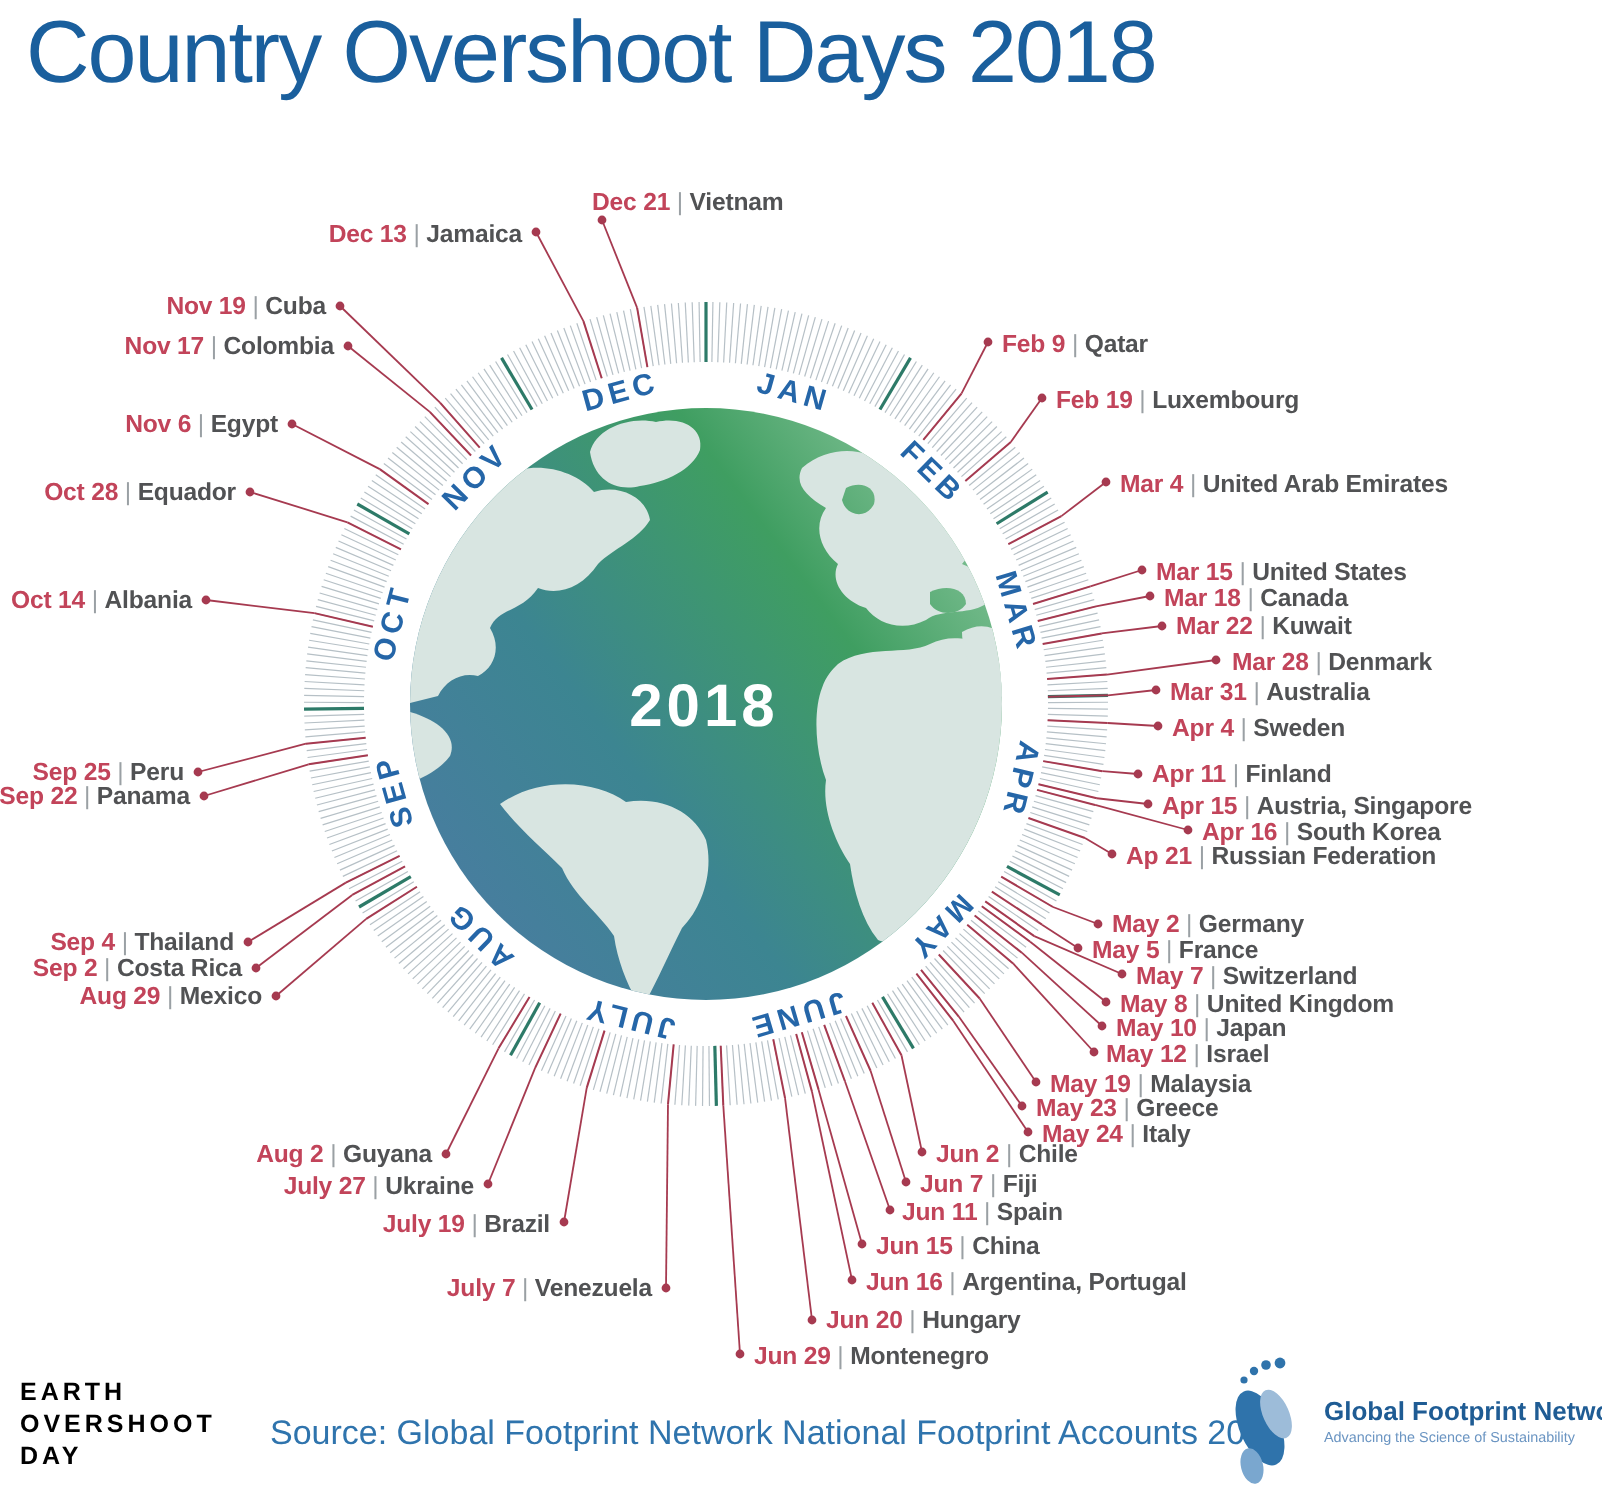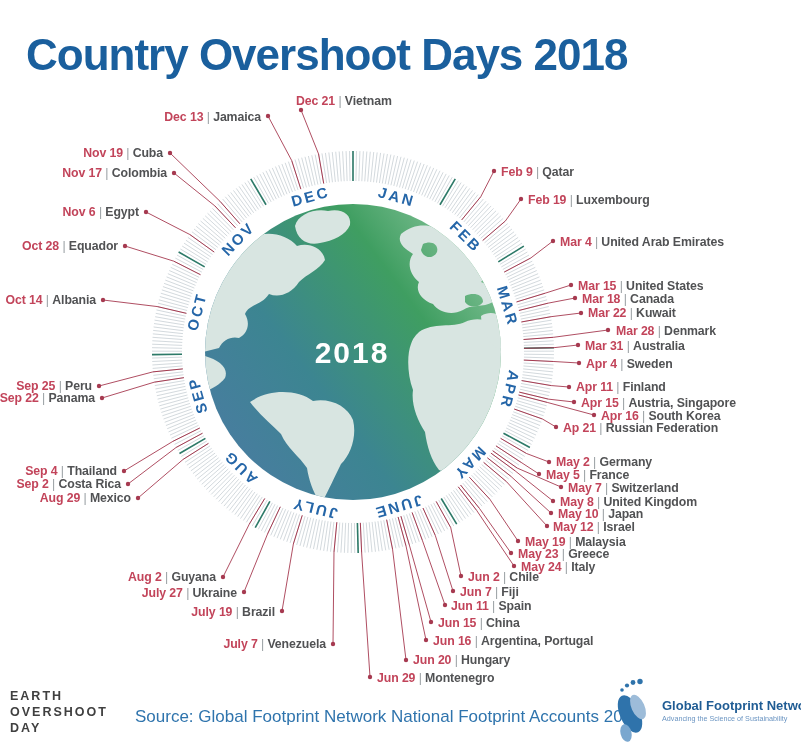--- a/index.html
+++ b/index.html
@@ -1,28 +1,28 @@
 <!DOCTYPE html>
 <html><head>
 <meta charset="utf-8">
 <style>
   html,body{margin:0;padding:0;background:#fff;font-family:"Liberation Sans",sans-serif;}
   .page{position:relative;width:801px;height:746px;background:#fff;overflow:hidden;}
-  .title{position:absolute;left:26px;top:2px;font-size:44px;font-weight:700;color:#1a5f9d;letter-spacing:-1px;white-space:pre;margin-top:28px;}
+  .title{position:absolute;left:13px;top:2px;font-size:44px;font-weight:400;color:#1a5f9d;letter-spacing:-1px;white-space:pre;}
   .subtitle{position:absolute;left:37px;top:57px;font-size:17px;font-weight:700;color:#2273ae;letter-spacing:-0.2px;white-space:pre;}
   #viz{position:absolute;left:0;top:0;}
   .month{fill:#2566a8;font-size:15px;font-weight:700;letter-spacing:2.5px;}
   .clabel{font-size:12.3px;font-weight:700;letter-spacing:-0.1px;}
   .clabel .dt{fill:#c2445a;}
   .clabel .sp{fill:#9aa0a4;font-weight:400;}
   .clabel .nm{fill:#515254;}
   .year{fill:#ffffff;font-size:30px;font-weight:800;letter-spacing:2px;}
   .brand{position:absolute;left:10px;top:688px;font-size:12.5px;font-weight:700;letter-spacing:2px;line-height:16px;}
-  .brand .b1,.brand .b3{color:#404040;display:block;}
-  .brand .b2{color:#404040;display:block;}
+  .brand .b1,.brand .b3{color:#000000;display:block;}
+  .brand .b2{color:#000000;display:block;}
   .src{position:absolute;left:135px;top:707px;font-size:17px;color:#2f74ad;}
   .logo{position:absolute;left:610px;top:676px;display:flex;align-items:flex-start;}
   .logo-text{margin-top:22px;margin-left:2px;}
   .logo-title{font-size:13px;font-weight:700;color:#1f5c94;white-space:nowrap;}
   .logo-tag{font-size:7.2px;color:#6b95c2;white-space:nowrap;margin-top:1px;}
 </style>
 </head>
 <body>
 
 <div class="page">

